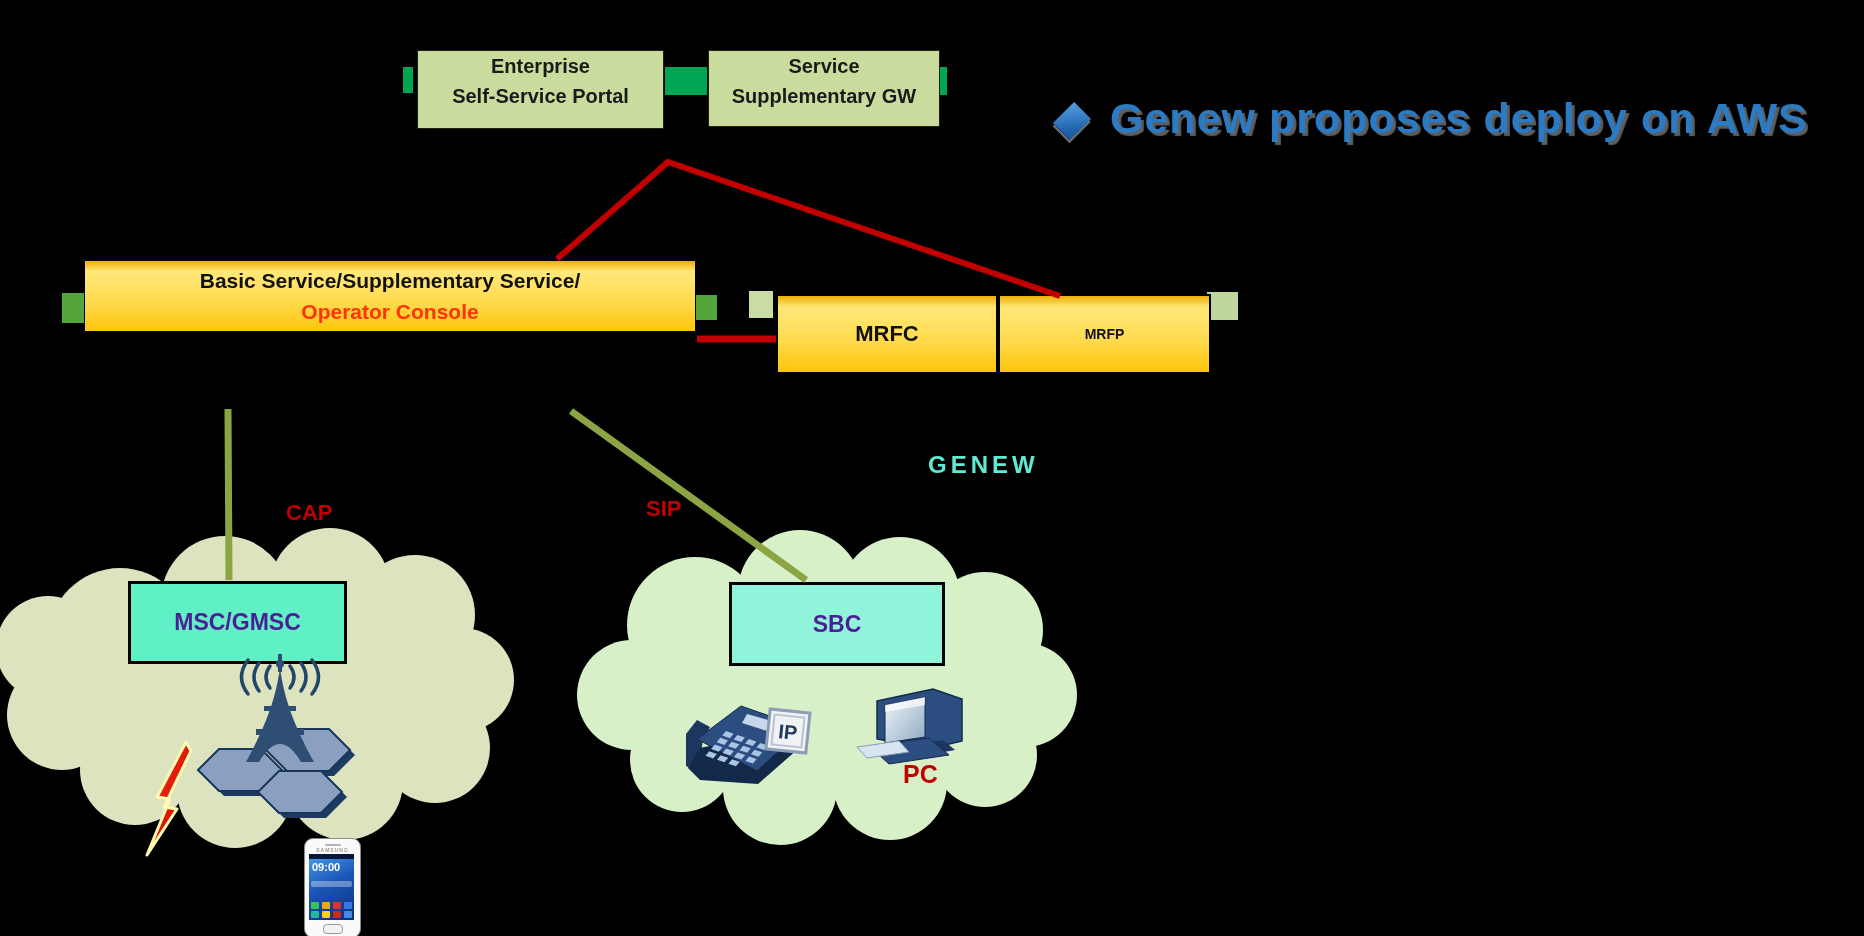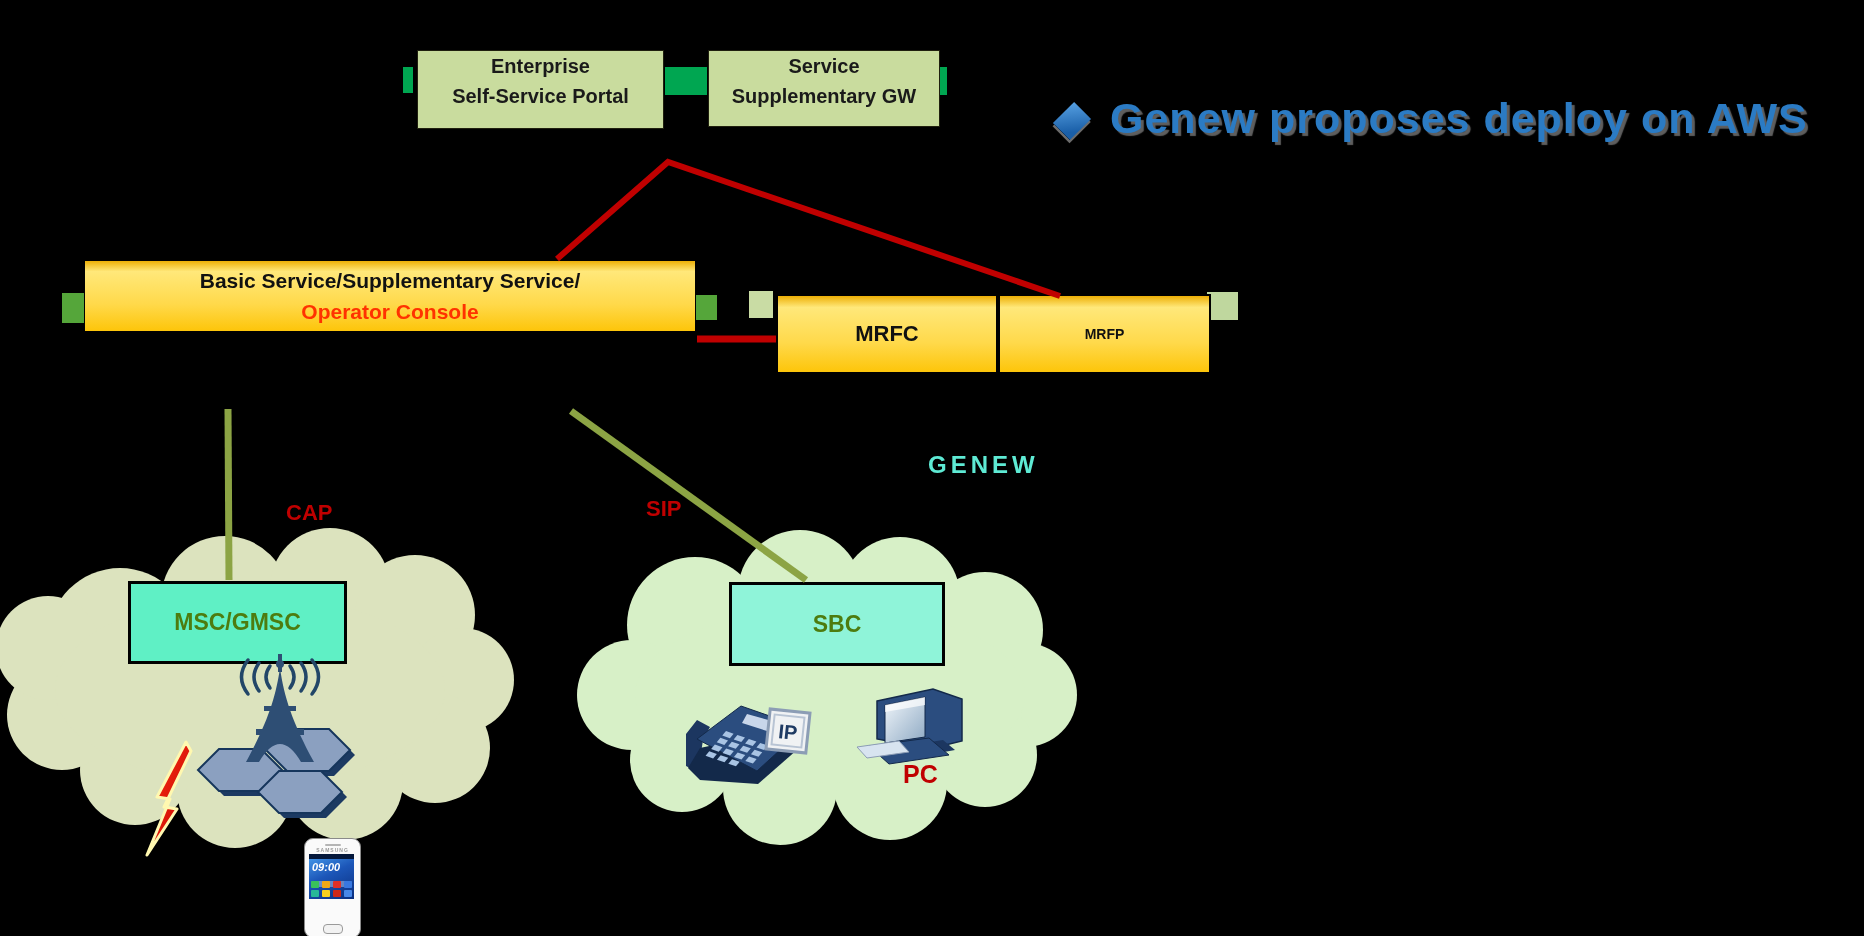--- a/index.html
+++ b/index.html
@@ -19,21 +19,21 @@
              background:linear-gradient(180deg,#edaf06 0%,#ffe87a 15%,#ffd94a 62%,#fdc50a 100%);}
   #box-basic{left:84px;top:260px;width:610px;height:70px;border-width:1px;
              flex-direction:column;font-size:21px;line-height:1.5;}
   #box-basic .l2{color:#FF3200;}
   #box-camel{left:82px;top:332px;width:315px;height:76px;font-size:21px;}
   #box-sipa{left:405px;top:332px;width:298px;height:76px;font-size:21px;}
   #box-mrfc{left:776px;top:294px;width:218px;height:76px;font-size:22px;border-width:2px;}
   #box-mrfp{left:998px;top:294px;width:209px;height:76px;font-size:14px;border-width:2px;}
 
   .cyanbox{position:absolute;border:3px solid #000;display:flex;align-items:center;
-           justify-content:center;font-weight:bold;font-size:23px;color:#4d7c0f;}
+           justify-content:center;font-weight:bold;font-size:23px;color:#4c1d95;}
   #box-msc{left:128px;top:581px;width:213px;height:77px;background:#5FF0C5;}
   #box-sbc{left:729px;top:582px;width:210px;height:78px;background:#8FF4D9;}
 
   .conn{position:absolute;}
 
   
   .redlbl{position:absolute;color:#C00000;font-weight:bold;font-size:22px;}
   #lbl-cap{left:246px;top:500px;margin-left:40px;}
   #lbl-sip{left:646px;top:496px;}
   #lbl-pc{left:903px;top:760px;font-size:25px;}
@@ -48,22 +48,22 @@
   #title .t{font-size:43px;font-weight:bold;color:#2B7BC4;letter-spacing:1px;
         text-shadow:3px 3px 1px rgba(110,110,110,.85);white-space:nowrap;}
 
   
   #phone{position:absolute;left:304px;top:838px;width:55px;height:98px;background:#fafafa;
          border:1px solid #8a8a8a;border-radius:9px;}
   #phone .speaker{position:absolute;left:50%;top:5px;transform:translateX(-50%);
          width:16px;height:2px;background:#b5b5b5;border-radius:1px;}
   #phone .brand{position:absolute;left:0;right:0;top:8px;text-align:center;
          font-size:5px;color:#9a9a9a;letter-spacing:1px;font-weight:bold;}
-  #phone .screen{position:absolute;left:4px;top:15px;width:45px;height:45px;
-         background:linear-gradient(155deg,#49a0f0 0%,#1C56B8 45%,#0A2E7E 100%);overflow:hidden;font-style:italic;}
+  #phone .screen{position:absolute;left:4px;top:15px;width:45px;height:66px;
+         background:linear-gradient(155deg,#49a0f0 0%,#1C56B8 45%,#0A2E7E 100%);overflow:hidden;}
   #phone .pstatus{position:absolute;left:0;right:0;top:0;height:5px;background:#04173a;}
   #phone .ptime{position:absolute;left:3px;top:7px;color:#fff;font-weight:bold;font-size:11px;}
   #phone .psearch{position:absolute;left:2px;right:2px;top:27px;height:6px;
          background:rgba(255,255,255,.35);border-radius:2px;}
   #phone .prow{position:absolute;left:2px;right:2px;display:flex;justify-content:space-between;}
   #phone .prow.r1{bottom:11px;} #phone .prow.r2{bottom:2px;}
   #phone .ic{width:8px;height:7px;border-radius:1px;}
   #phone .home{position:absolute;left:50%;bottom:3px;transform:translateX(-50%);
          width:18px;height:8px;background:#f2f2f2;border:1px solid #9a9a9a;border-radius:4px;}
 </style>

